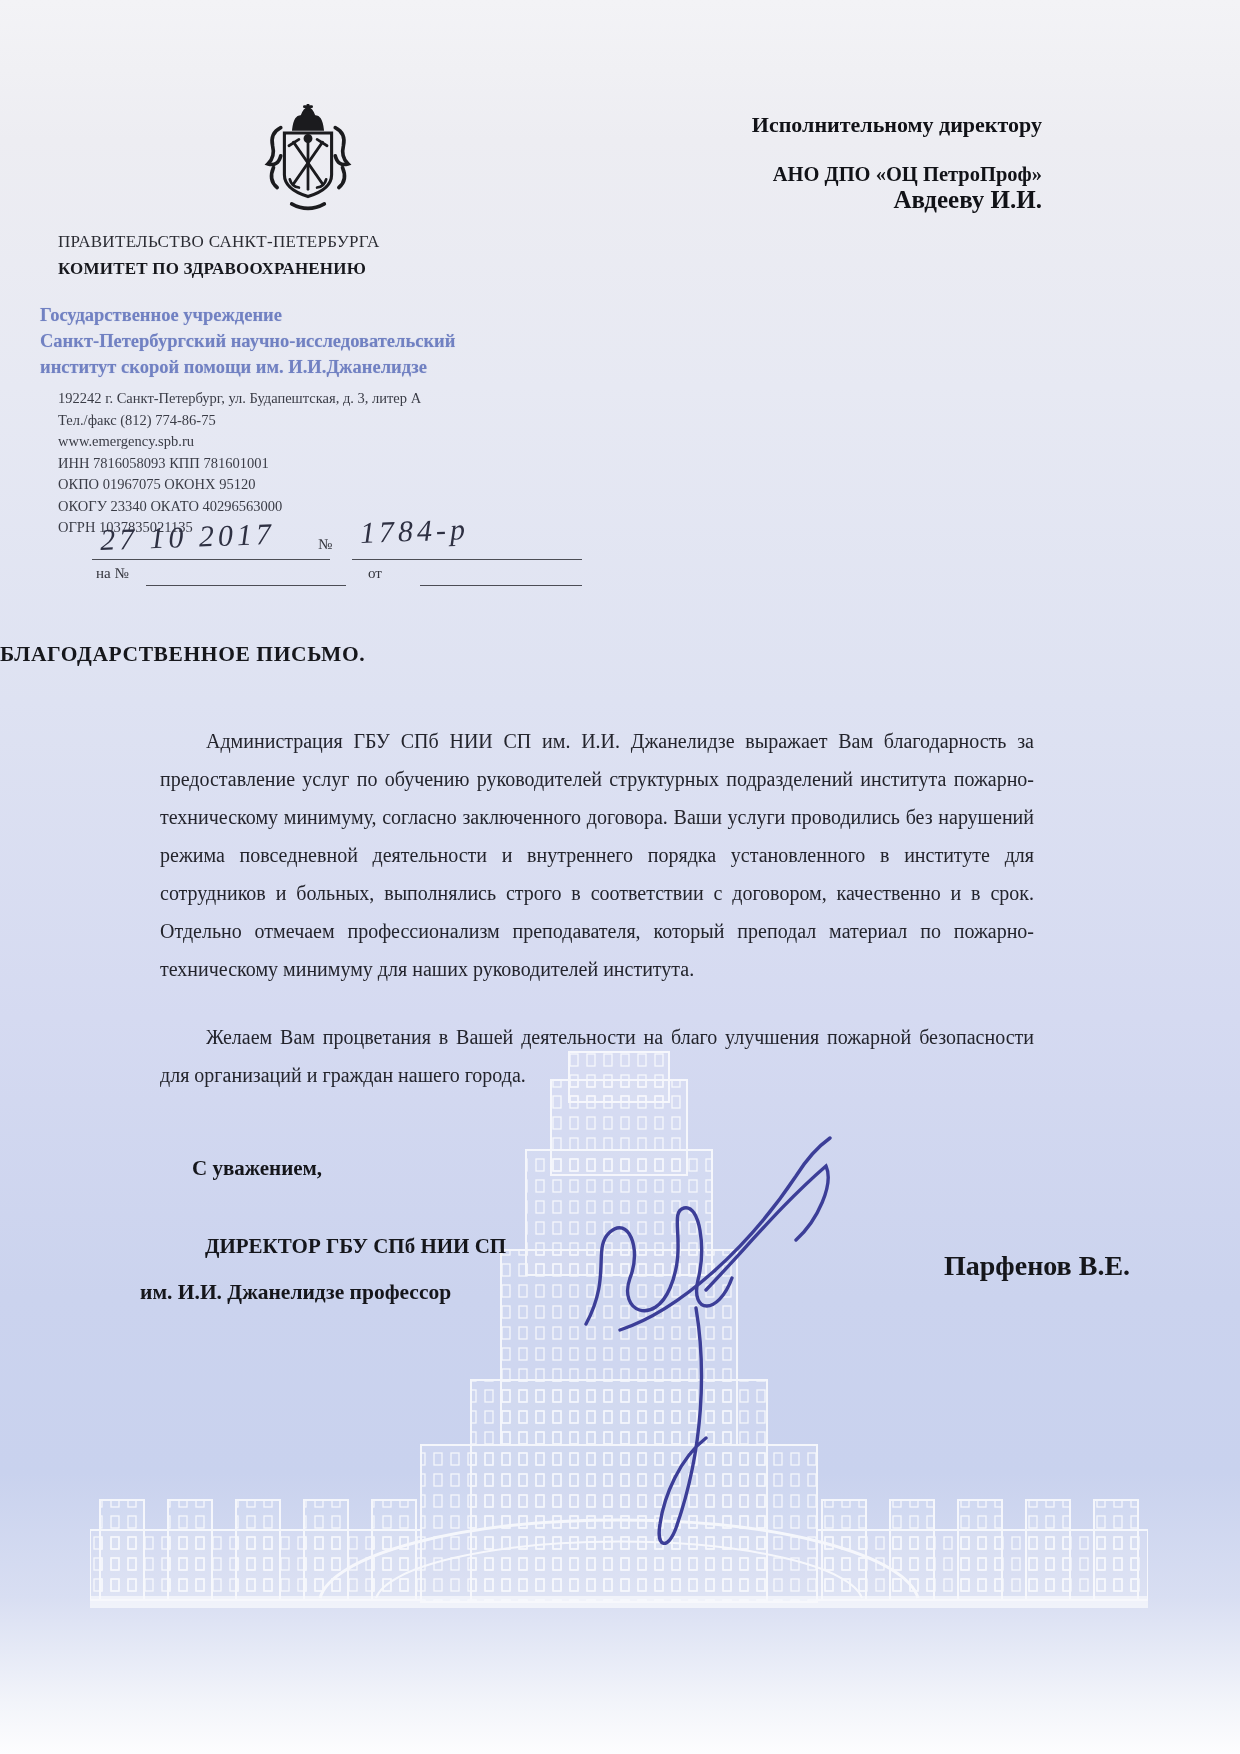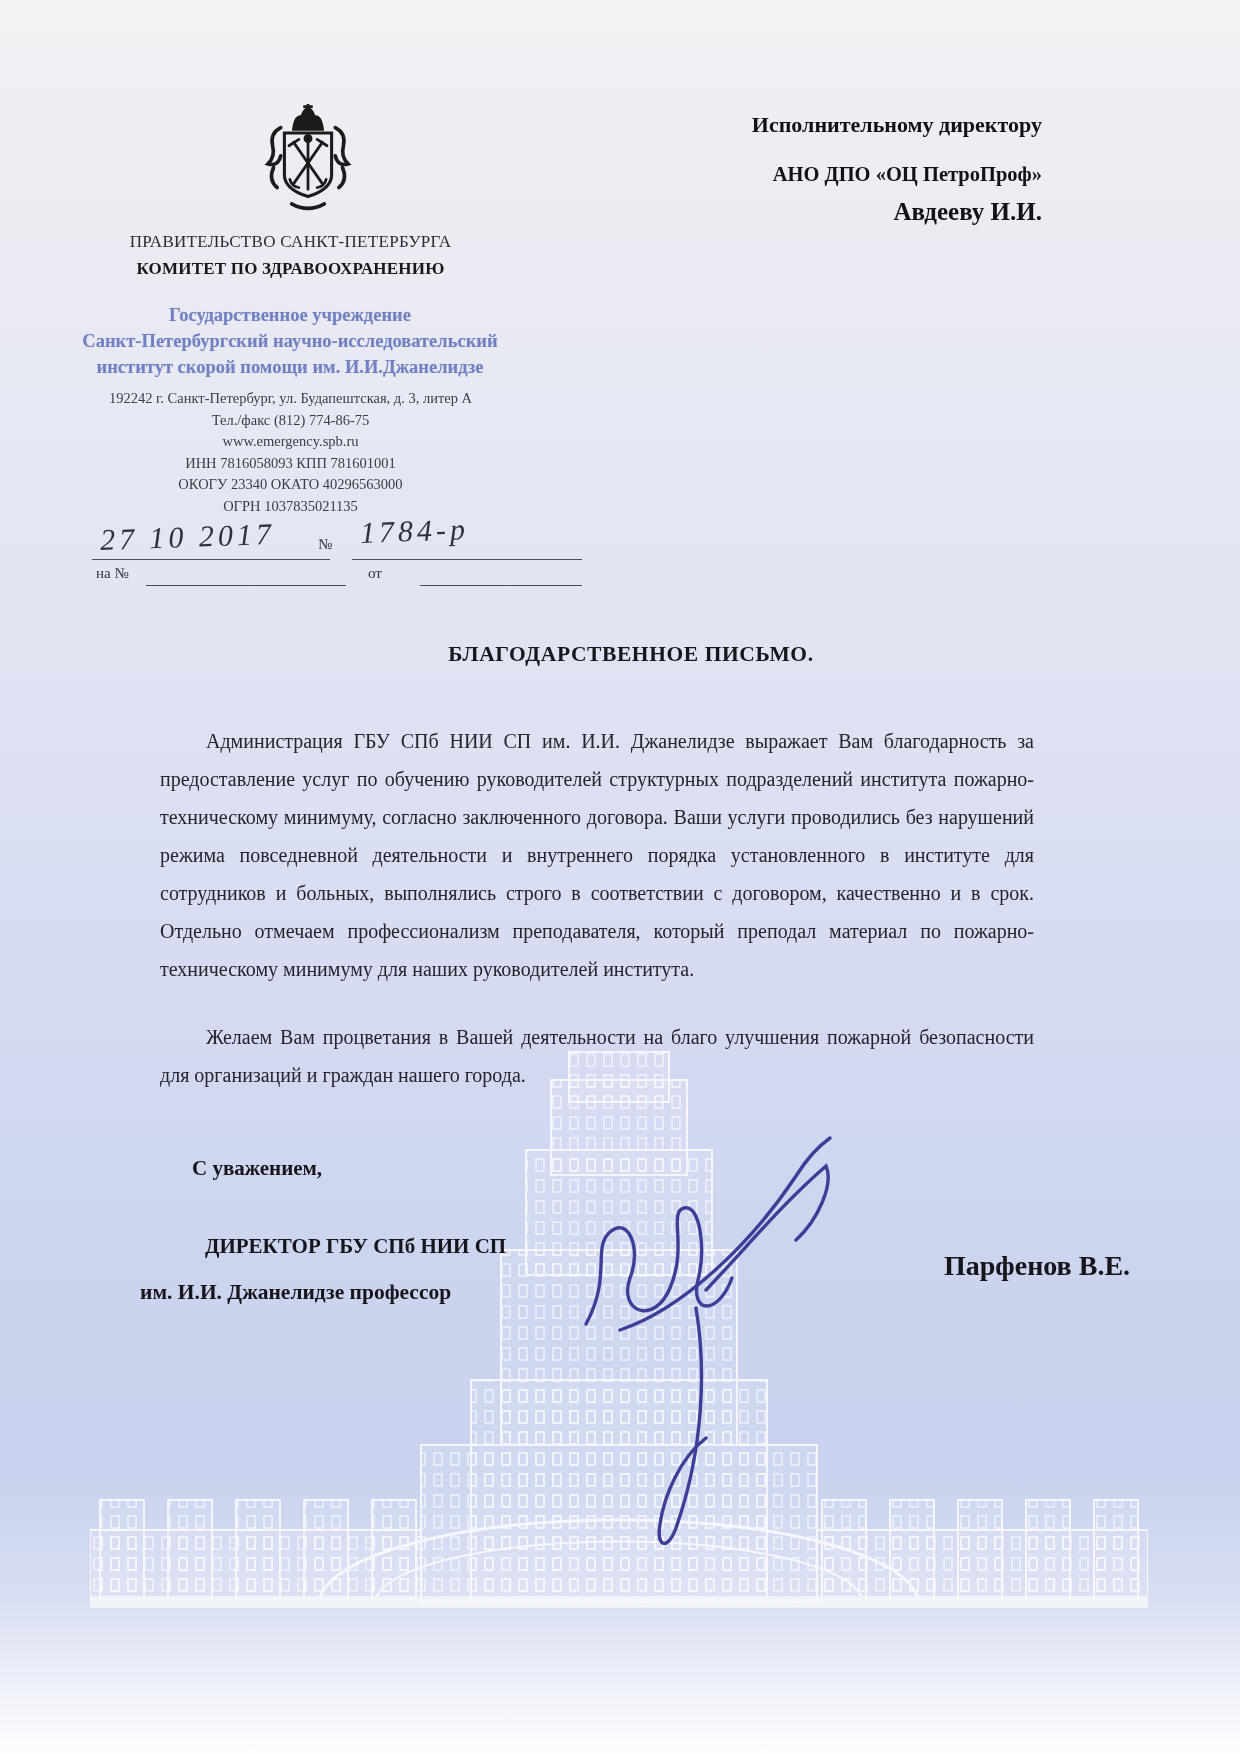--- a/index.html
+++ b/index.html
@@ -5,21 +5,21 @@
   html,body{margin:0;padding:0;background:#888;}
   .page{
     position:relative;width:1240px;height:1754px;margin:0 auto;overflow:hidden;
     font-family:"Liberation Serif","DejaVu Serif",serif;
     background:linear-gradient(180deg,
       #f3f3f6 0%, #ededf2 8%, #e7e9f3 22%, #dee2f2 40%,
       #d5daf1 58%, #cbd3ee 74%, #c9d2ee 84%, #d8def2 91%,
       #f2f4fa 97%, #fdfdfe 100%);
   }
   .abs{position:absolute;}
-  .c{text-align:center;}
+  .c{text-align:left;}
   .r{text-align:right;}
   .b{font-weight:bold;}
   .emblem{left:252px;top:104px;width:112px;height:118px;}
   .gov-line{left:58px;top:232px;width:465px;font-size:17px;letter-spacing:.3px;color:#2b2c33;}
   .committee-line{left:58px;top:259px;width:465px;font-size:17px;letter-spacing:.2px;color:#17181d;}
   .institution{left:40px;top:302px;width:500px;font-size:18.5px;line-height:26px;color:#7181c2;
     text-shadow:0 0 1px rgba(113,129,194,.35);}
   .address{left:58px;top:388px;width:465px;font-size:14.5px;line-height:21.5px;color:#3a3c46;}
 
   .hw{font-style:italic;color:#2e3042;transform:rotate(-2deg);
@@ -31,21 +31,21 @@
   .ul1{left:92px;top:559px;width:238px;}
   .ul2{left:352px;top:559px;width:230px;}
   .ref2-label{font-size:15px;color:#33343c;}
   .na-no{left:96px;top:565px;}
   .ot{left:368px;top:565px;}
   .ul3{left:146px;top:585px;width:200px;}
   .ul4{left:420px;top:585px;width:162px;}
 
   .recipient{left:620px;top:112px;width:422px;color:#111217;}
   .recipient .l1{font-size:22px;margin-bottom:25px;}
-  .recipient .l2{font-size:20.5px;margin-bottom:12px;}
+  .recipient .l2{font-size:20.5px;}
   .recipient .l3{font-size:25px;}
 
   .title{left:0;top:642px;width:1262px;font-size:21.5px;letter-spacing:.6px;color:#16171c;}
 
   .body-text{left:160px;top:722px;width:874px;font-size:20px;line-height:38px;
     color:#23242c;text-align:justify;}
   .body-text p{margin:0;text-indent:46px;}
   .body-text p + p{margin-top:30px;}
 
   .sal{left:192px;top:1156px;font-size:21px;color:#15161b;}
@@ -94,20 +94,21 @@
     <div>институт скорой помощи им. И.И.Джанелидзе</div>
   </div>
 
   <div class="abs committee-line c b">КОМИТЕТ ПО ЗДРАВООХРАНЕНИЮ</div>
 
   <div class="abs address c">
     <div>192242 г. Санкт-Петербург, ул. Будапештская, д. 3, литер А</div>
     <div>Тел./факс (812) 774-86-75</div>
     <div>www.emergency.spb.ru</div>
     <div>ИНН 7816058093 КПП 781601001</div>
+    <div>ОКПО 01967075 ОКОНХ 95120</div>
     <div>ОКОГУ 23340 ОКАТО 40296563000</div>
     <div>ОГРН 1037835021135</div>
   </div>
 
   <div class="abs hw hw-date">27 10 2017</div>
   <div class="abs no-sign">№</div>
   <div class="abs hw hw-num">1784-р</div>
   <div class="abs uline ul1"></div>
   <div class="abs uline ul2"></div>
   <div class="abs ref2-label na-no">на №</div>

